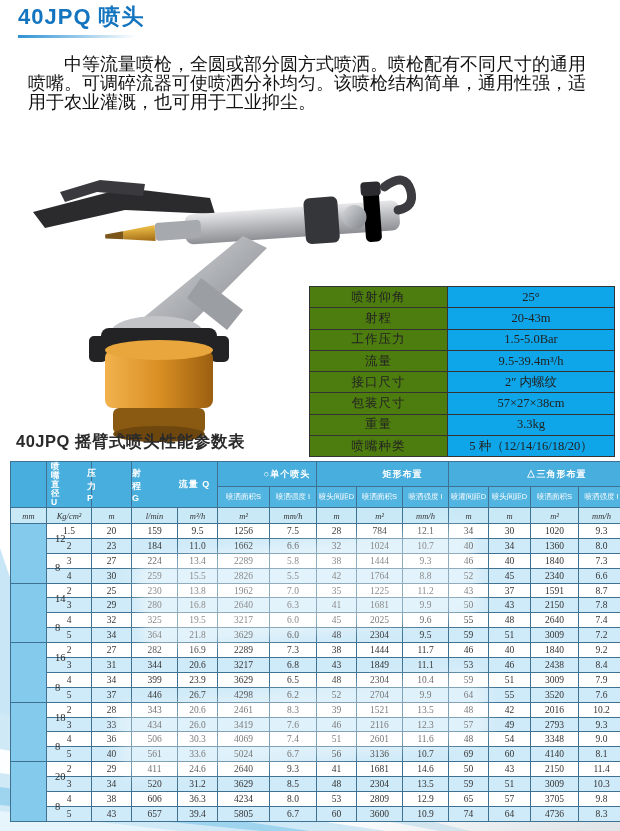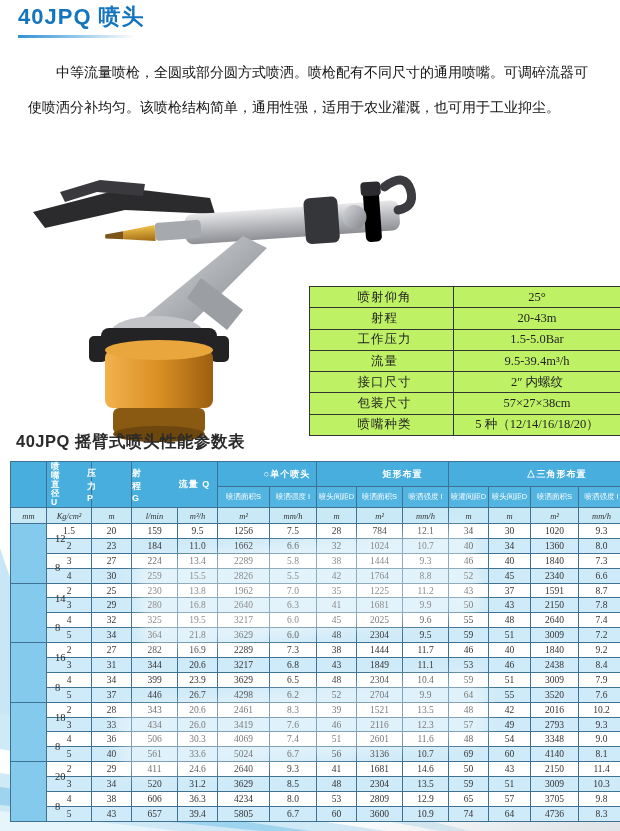--- a/index.html
+++ b/index.html
@@ -18,32 +18,32 @@
     filter:blur(7px);border-radius:14px;transform:rotate(-6deg);}
   #wm1{left:138px;top:542px;width:340px;height:92px;}
   #wm2{left:118px;top:688px;width:370px;height:72px;background:rgba(255,255,255,.34);}
   
   #page-title{position:absolute;left:18px;top:2px;z-index:2;font-size:22px;font-weight:bold;
     color:#1374bf;letter-spacing:1px;}
   #title-underline{position:absolute;left:18px;top:35px;width:118px;height:3px;z-index:2;
     background:linear-gradient(to right,#2e92d5,rgba(255,255,255,0));}
   
   #intro{position:absolute;left:28px;right:20px;top:55px;z-index:2;
-    font-family:"Liberation Serif",serif;font-size:14px;line-height:35px;color:#111;}
+    font-family:"Liberation Serif",serif;font-size:18px;line-height:19px;color:#111;}
   #intro p{margin:0;text-indent:2em;}
   
   #photo{position:absolute;left:5px;top:150px;width:420px;height:295px;z-index:1;}
   
   #spec-wrap{position:absolute;left:309px;top:286px;z-index:2;}
   table.spec{border-collapse:collapse;table-layout:fixed;width:303px;
     font-family:"Liberation Serif",serif;}
   table.spec th,table.spec td{border:1px solid #333;height:20.3px;text-align:center;
     font-size:12.5px;font-weight:normal;color:#222;padding:0;}
-  table.spec th{background:#bef264;width:137px;letter-spacing:1px;padding-left:6px;}
-  table.spec td{background:#bef264;width:166px;}
+  table.spec th{background:#4d7c0f;width:137px;letter-spacing:1px;}
+  table.spec td{background:#0ea5e9;width:166px;}
   
   #perf-title{position:absolute;left:16px;top:431px;z-index:2;font-size:16.5px;font-weight:bold;
     color:#2a2a2a;letter-spacing:.5px;}
   #perf-wrap{position:absolute;left:10px;top:461px;z-index:2;}
   table.perf{border-collapse:collapse;table-layout:fixed;width:602px;
     font-family:"Liberation Serif",serif;}
   table.perf th,table.perf td{border:1px solid #3f7292;padding:0;text-align:center;}
   table.perf thead th{background:#47aedd;color:#fff;font-family:"Liberation Sans",sans-serif;
     font-weight:bold;}
   table.perf th.h1{font-size:9px;height:15px;letter-spacing:1px;padding-left:40px;}
@@ -156,20 +156,24 @@
           <th>流量</th>
           <td>9.5-39.4m³/h</td>
         </tr>
         <tr>
           <th>接口尺寸</th>
           <td>2″ 内螺纹</td>
         </tr>
         <tr>
           <th>包装尺寸</th>
           <td>57×27×38cm</td>
+        </tr>
+        <tr>
+          <th>重量</th>
+          <td>3.3kg</td>
         </tr>
         <tr>
           <th>喷嘴种类</th>
           <td>5 种（12/14/16/18/20）</td>
         </tr>
       </tbody>
   </table>
 </div>
 
 <div id="perf-title">40JPQ 摇臂式喷头性能参数表</div>

